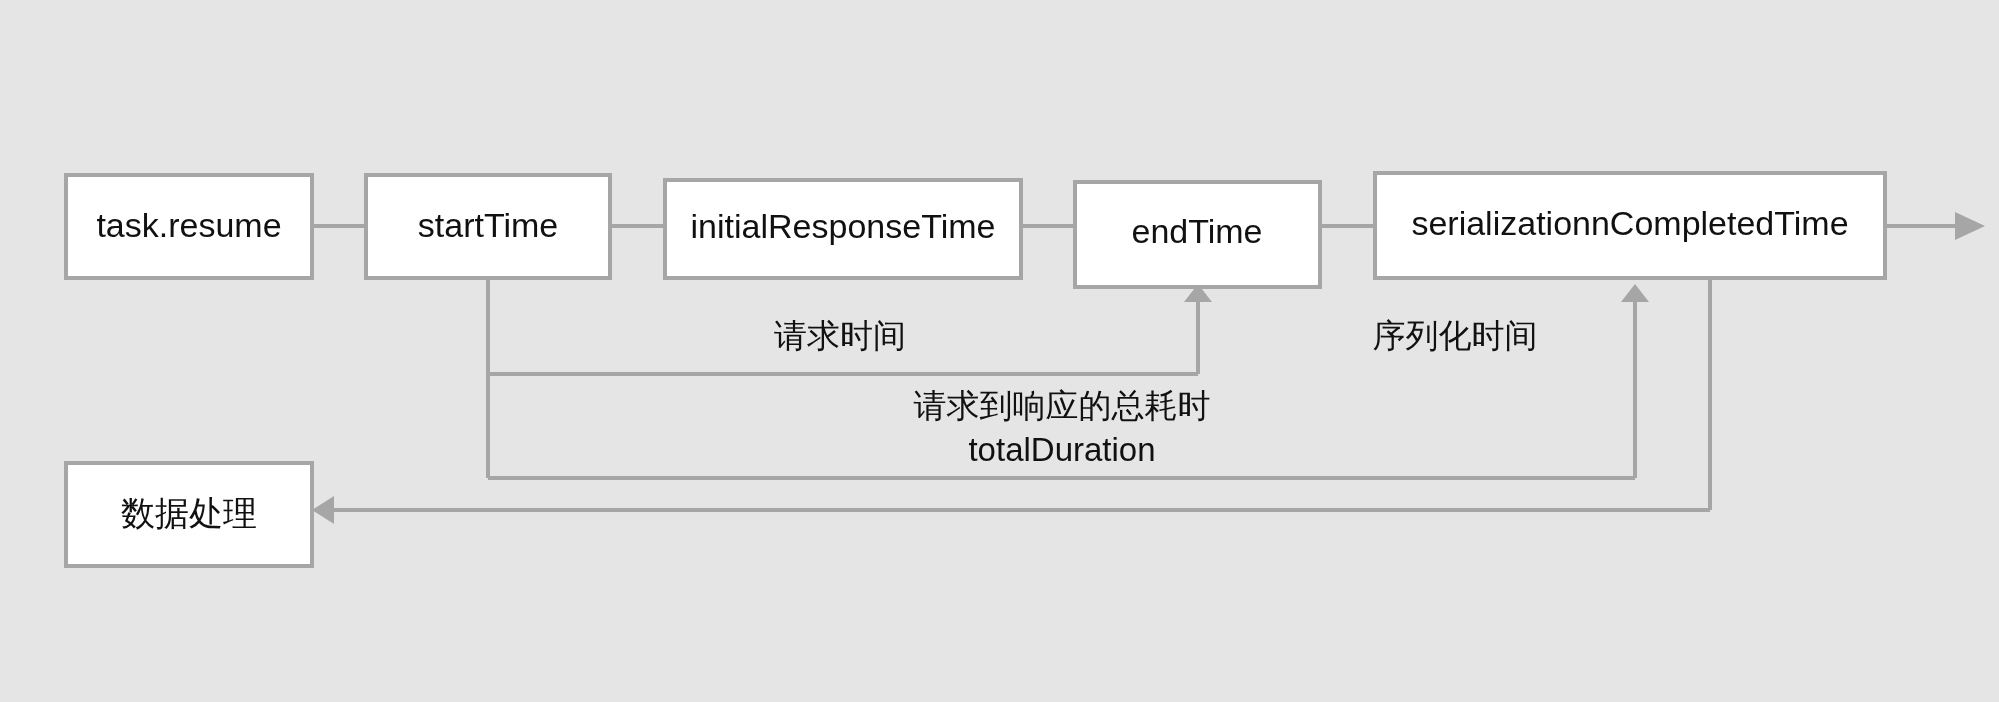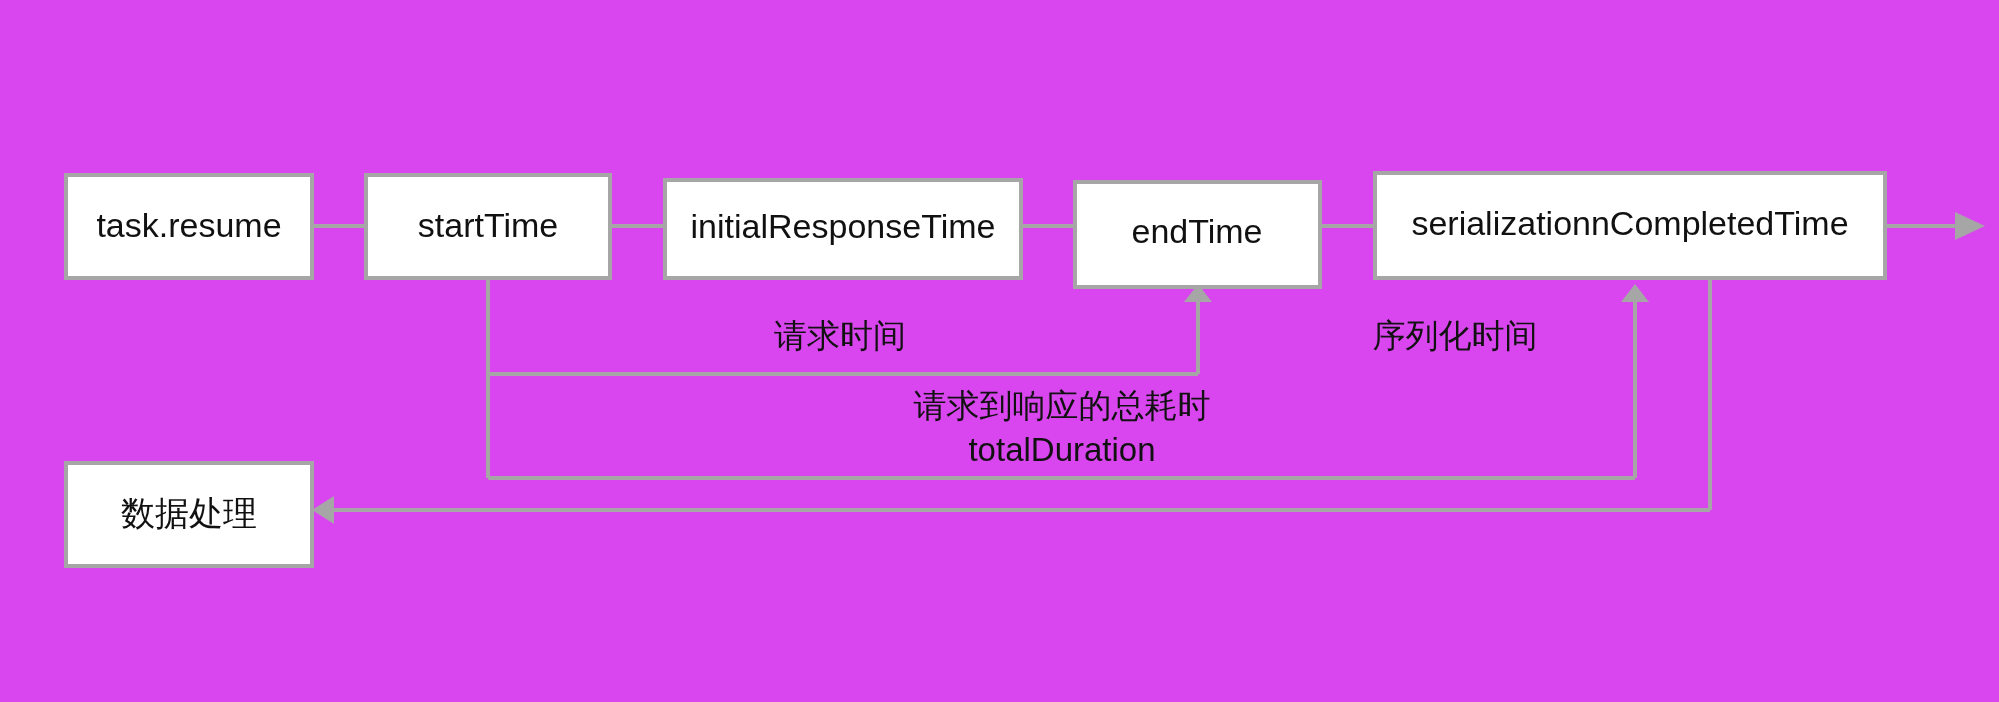--- a/index.html
+++ b/index.html
@@ -11,21 +11,21 @@
   body {
     width: 1999px;
     height: 702px;
     font-family: "Liberation Sans", "DejaVu Sans", sans-serif;
     overflow: hidden;
   }
   #diagram-root {
     position: relative;
     width: 1999px;
     height: 702px;
-    background: #d946ef;
+    background: #e5e5e5;
   }
   svg#flow-canvas {
     position: absolute;
     top: 0;
     left: 0;
     width: 1999px;
     height: 702px;
     display: block;
   }
   .node-rect {

